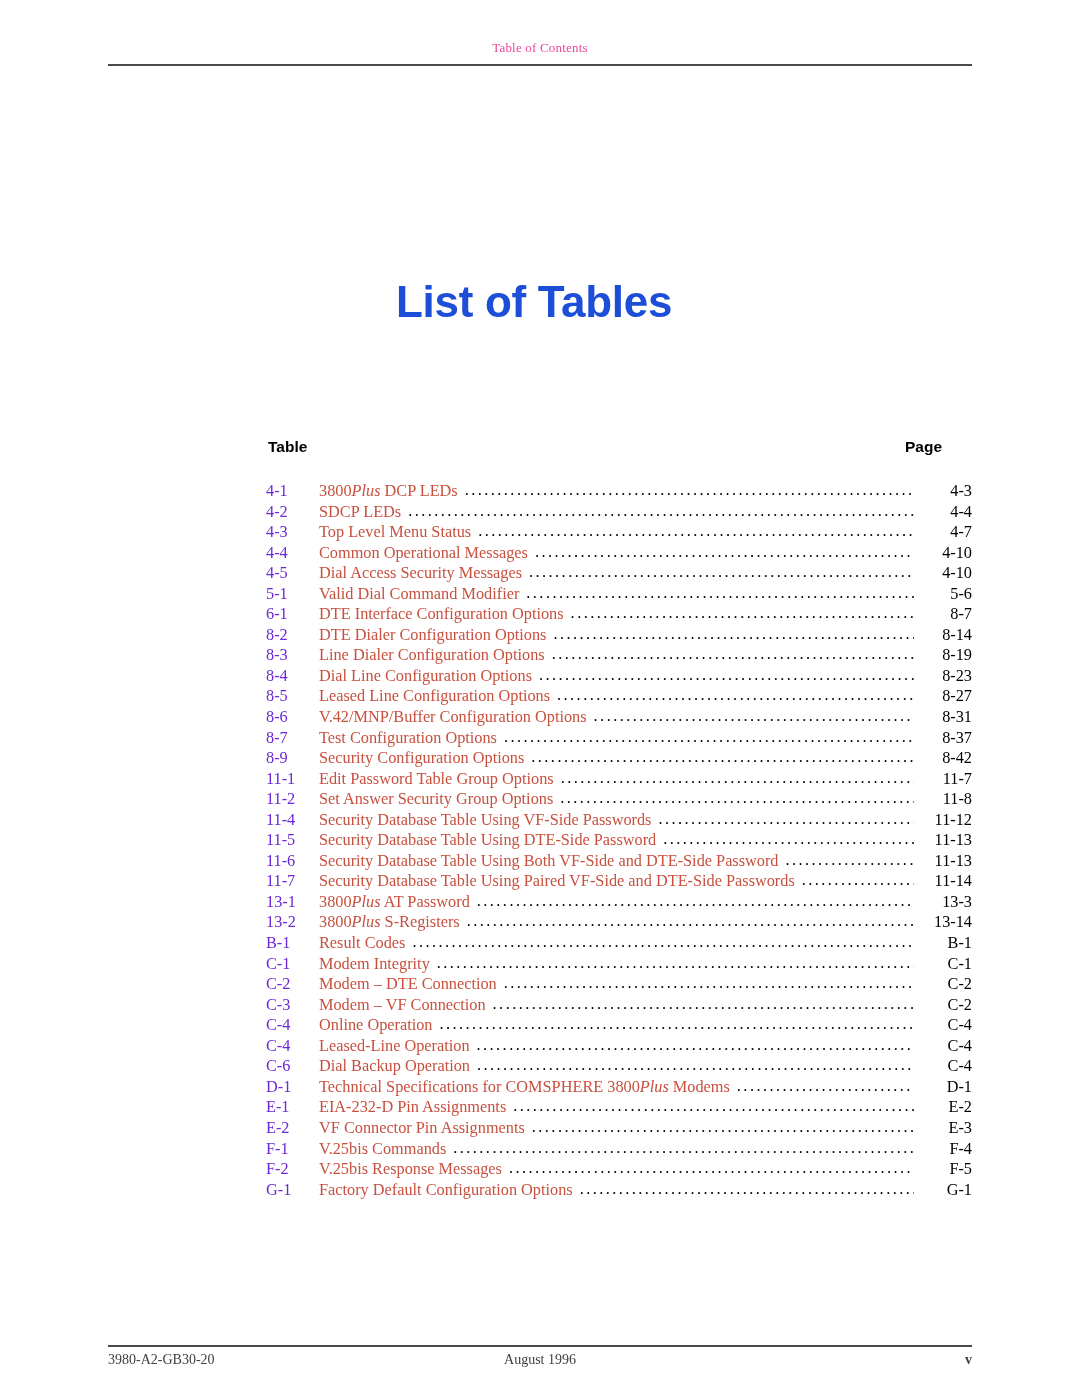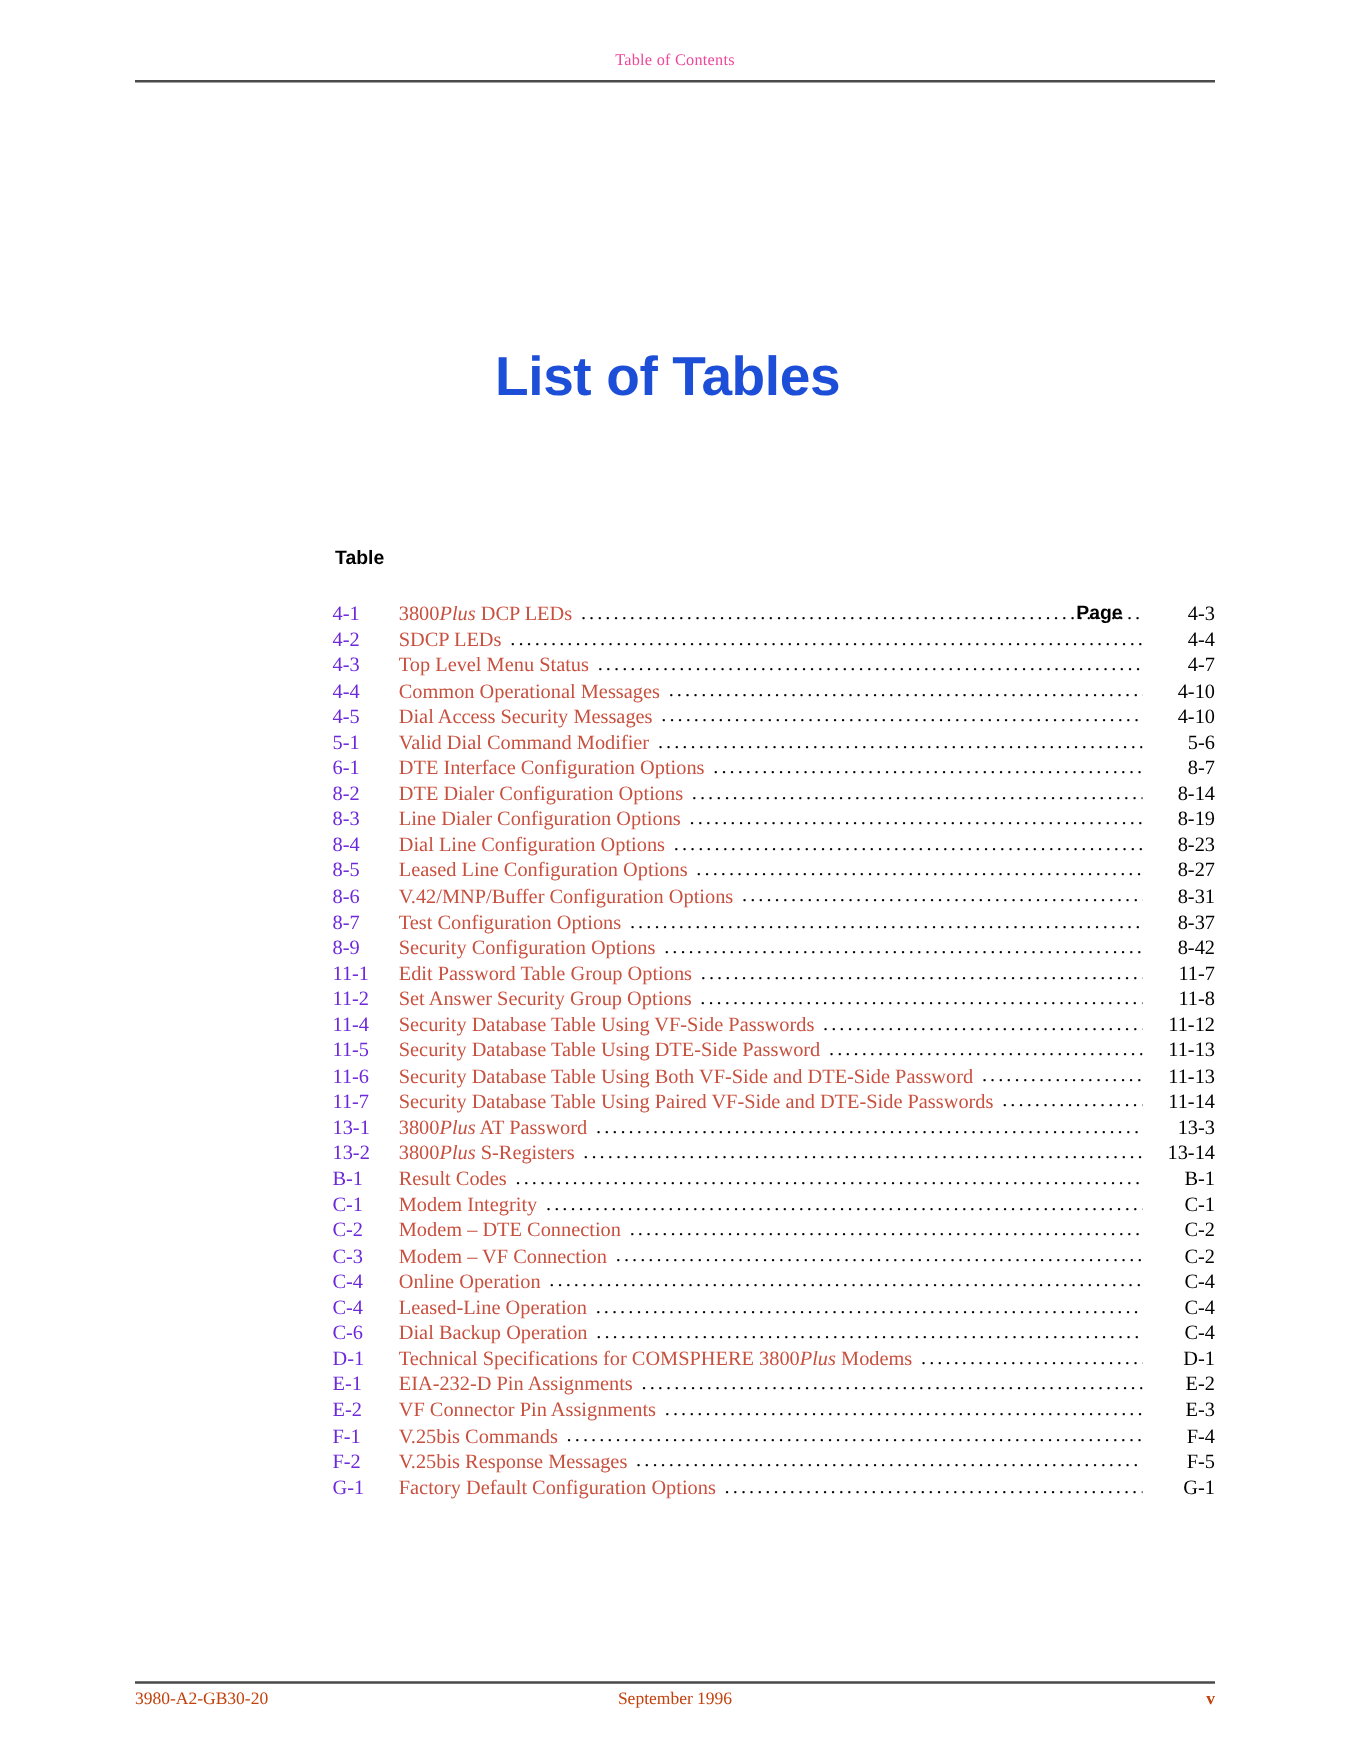--- a/index.html
+++ b/index.html
@@ -60,21 +60,21 @@
   
   .col-head {
     position: absolute;
     top: 438px;
     font-family: "Liberation Sans", sans-serif;
     font-weight: bold;
     font-size: 15.5px;
     color: #000000;
   }
   .col-head.table-head { left: 268px; }
-  .col-head.page-head  { left: 861px; margin-top: 44px; }
+  .col-head.page-head  { left: 905px; }
 
   
   .toc {
     position: absolute;
     left: 266px;
     top: 481px;
     width: 706px;
   }
   .toc-row {
     display: flex;
@@ -132,21 +132,21 @@
     height: 2px;
     background: #4a4a4a;
   }
   .footer {
     position: absolute;
     left: 108px;
     top: 1352px;
     width: 864px;
     height: 22px;
     font-size: 14px;
-    color: #c2410c;
+    color: #404040;
   }
   .footer-left {
     position: absolute;
     left: 0;
     top: 0;
   }
   .footer-center {
     position: absolute;
     left: 0;
     top: 0;
@@ -420,17 +420,17 @@
         <span class="toc-gap"></span>
         <span class="toc-dots"></span>
         <span class="toc-page">G-1</span>
       </div>
     </div>
 
   <div class="rule-bottom"></div>
 
   <div class="footer">
     <span class="footer-left">3980-A2-GB30-20</span>
-    <span class="footer-center">September 1996</span>
+    <span class="footer-center">August 1996</span>
     <span class="footer-right">v</span>
   </div>
 
 </div>
 
 </body></html>

